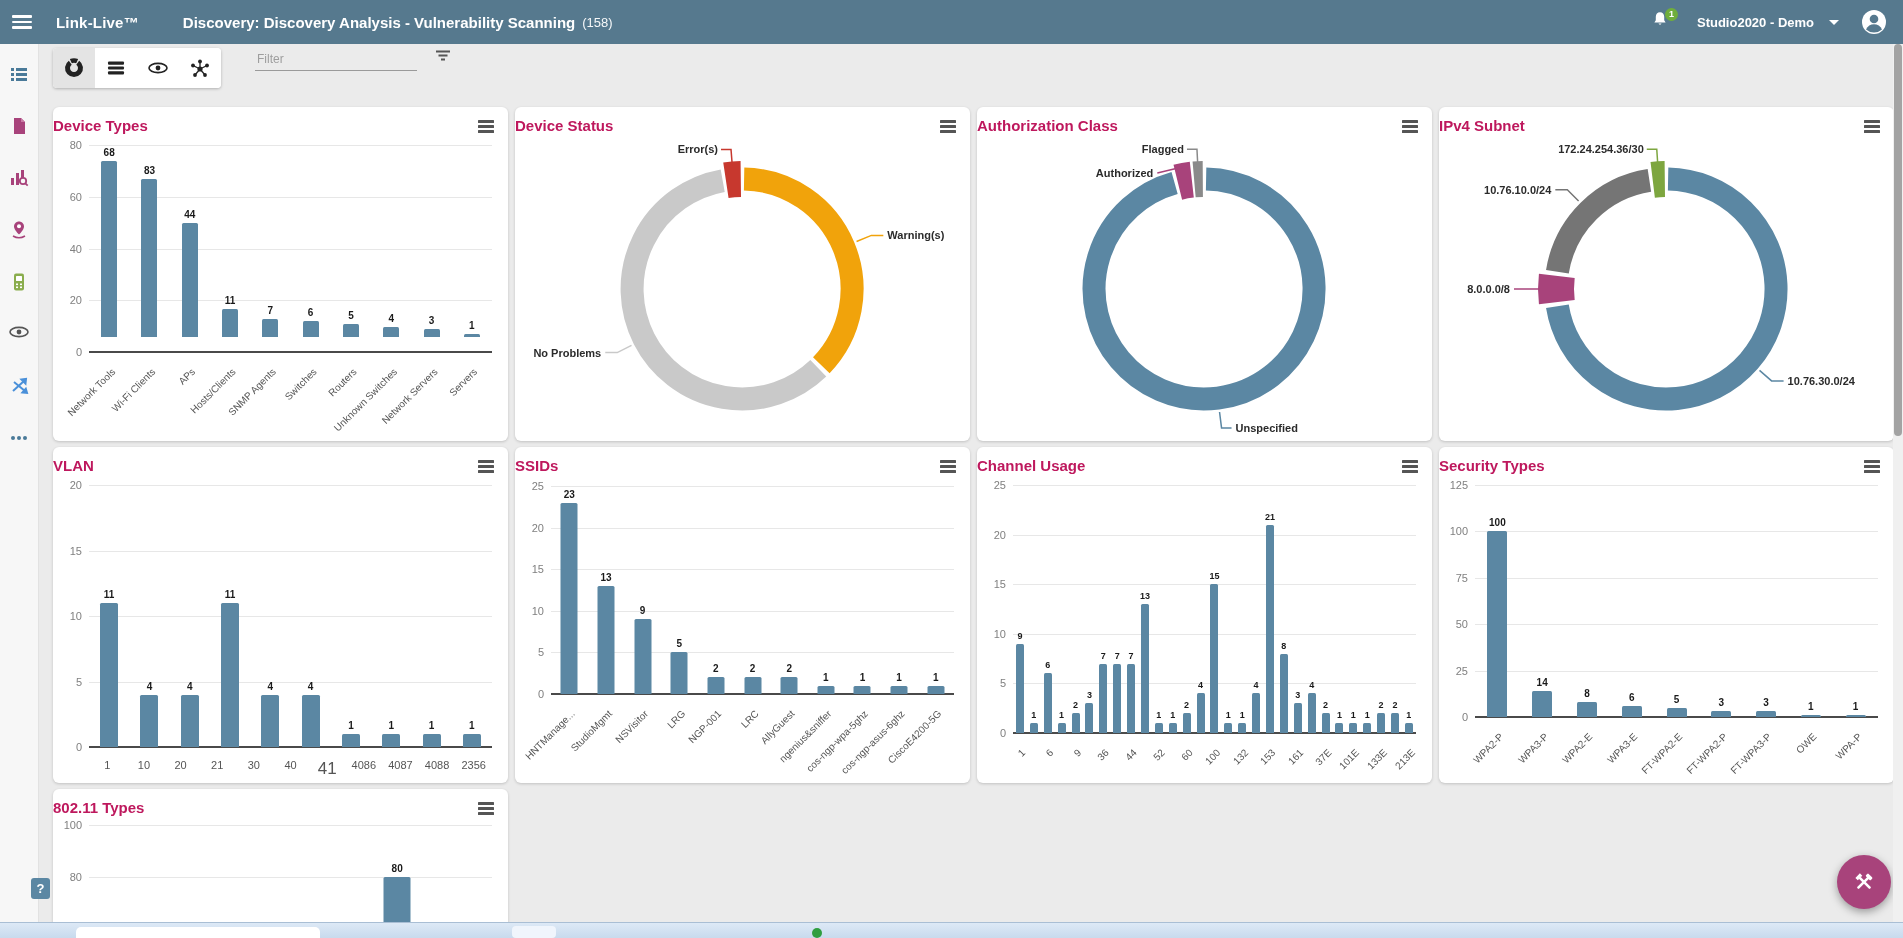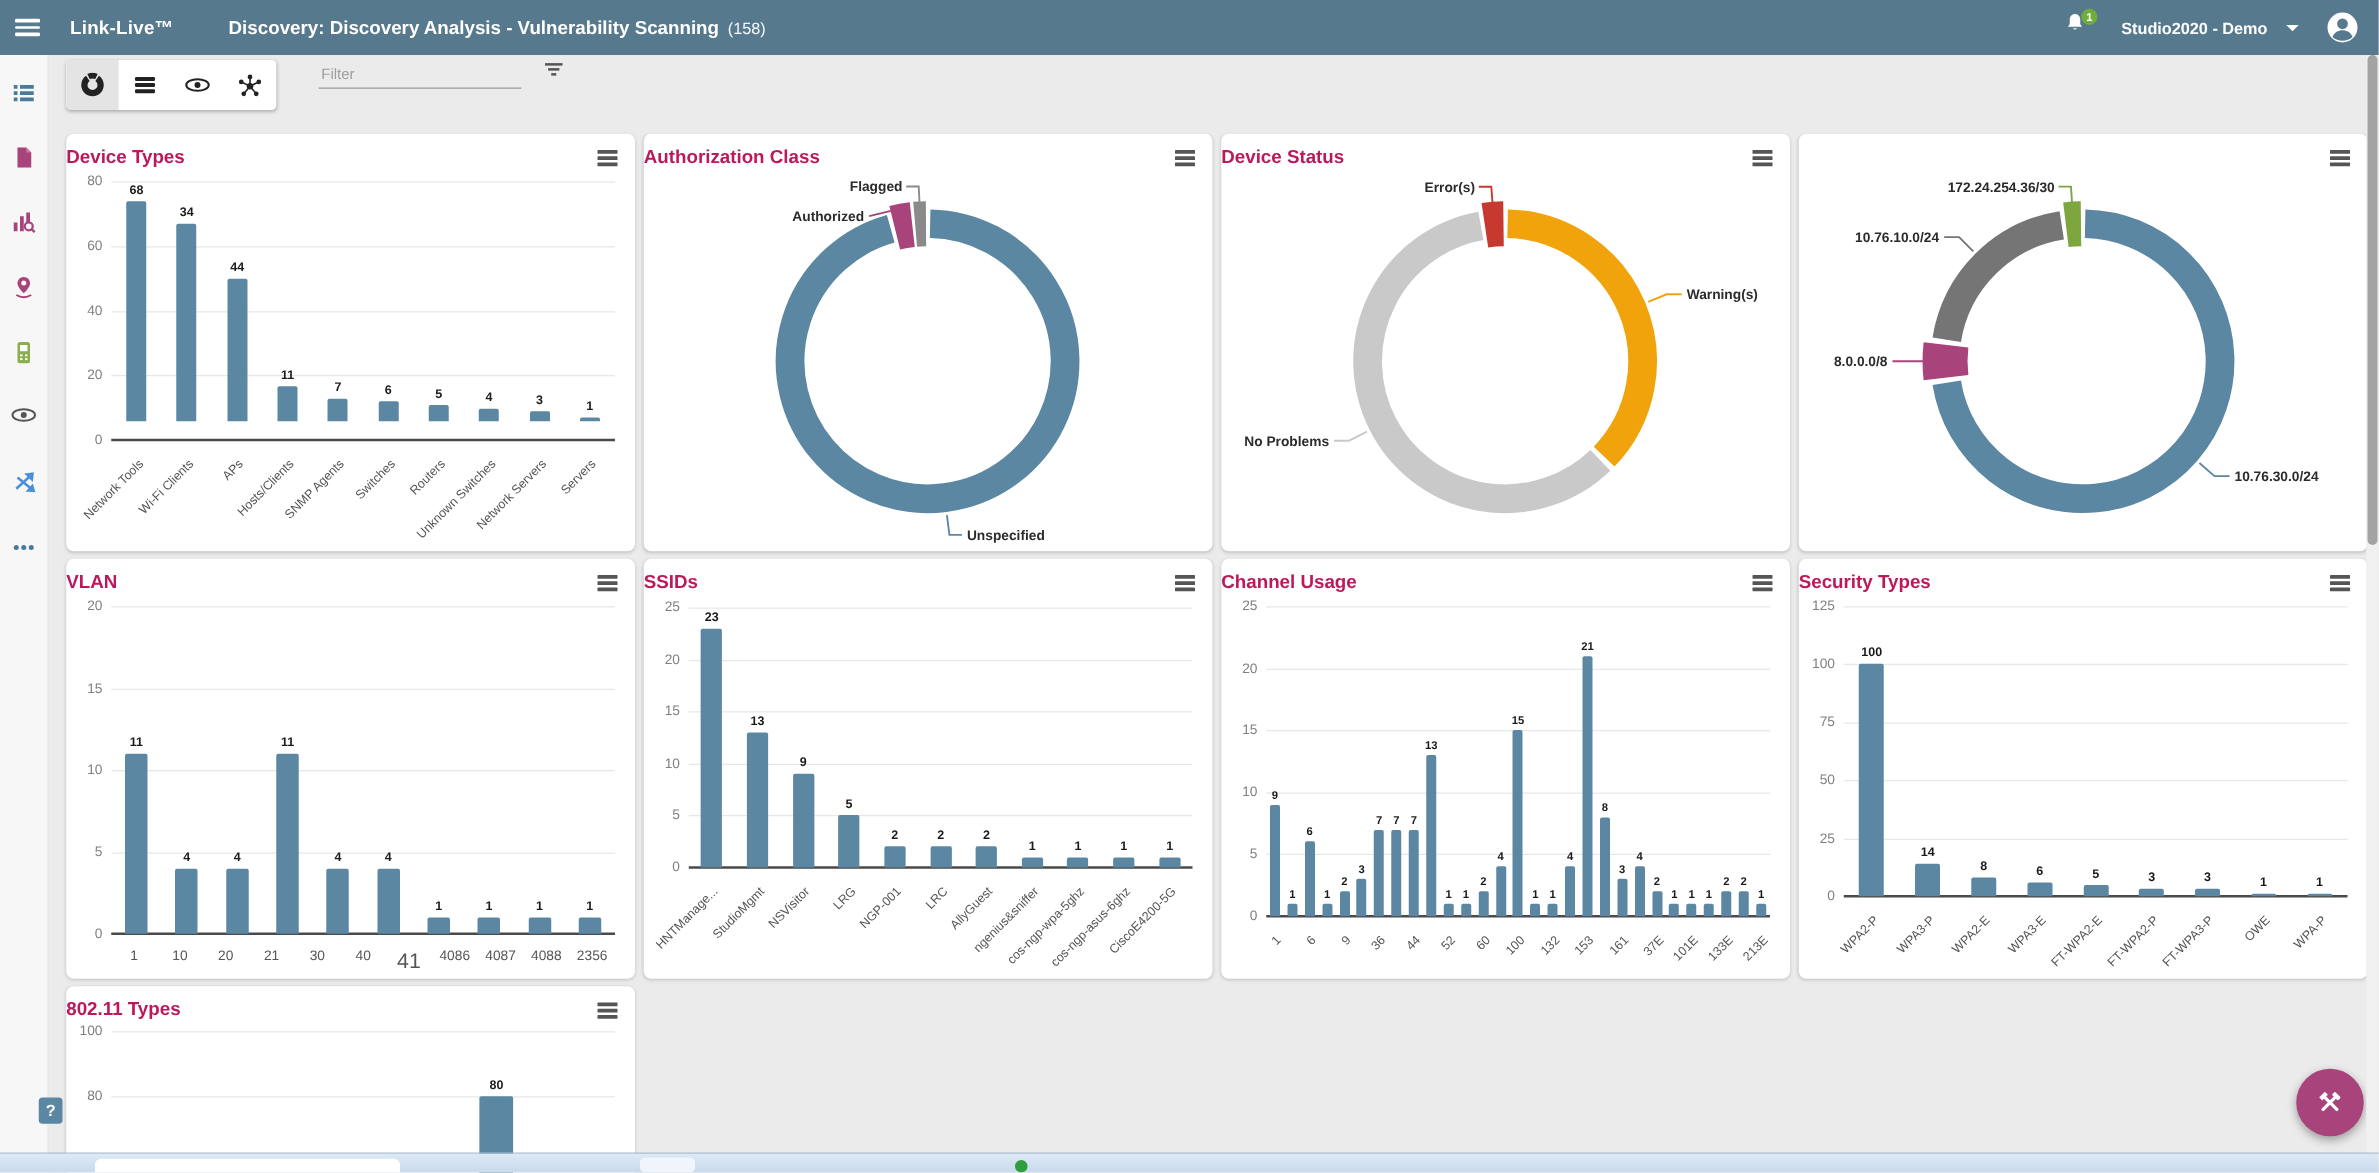--- a/index.html
+++ b/index.html
@@ -247,21 +247,21 @@
         <div style="position: absolute; left: 36px; width: 403px; top: 38px; height: 1px; background: rgb(231, 231, 231);"></div>
         <div style="position: absolute; left: 0px; width: 29px; top: 32px; text-align: right; font-size: 11px; color: rgb(128, 128, 128);">80</div>
         <div style="position: absolute; left: 36px; width: 403px; top: 244px; height: 2px; background: rgb(74, 74, 74);"></div>
         <div style="position: absolute; left: 36px; width: 403px; top: 38px; height: 192px; display: flex;">
           <div style="flex: 1 1 0%; position: relative;">
             <div style="position: absolute; bottom: 0px; left: 50%; transform: translateX(-50%); width: 16px; height: 175.95px; background: rgb(91, 135, 163); border-radius: 1.5px 1.5px 0px 0px;"></div>
             <div style="position: absolute; bottom: 178.95px; left: 50%; transform: translateX(-50%); font-size: 10px; font-weight: bold; color: rgb(26, 26, 26); white-space: nowrap;">68</div>
           </div>
           <div style="flex: 1 1 0%; position: relative;">
             <div style="position: absolute; bottom: 0px; left: 50%; transform: translateX(-50%); width: 16px; height: 157.837px; background: rgb(91, 135, 163); border-radius: 1.5px 1.5px 0px 0px;"></div>
-            <div style="position: absolute; bottom: 160.837px; left: 50%; transform: translateX(-50%); font-size: 10px; font-weight: bold; color: rgb(26, 26, 26); white-space: nowrap;">34</div>
+            <div style="position: absolute; bottom: 160.837px; left: 50%; transform: translateX(-50%); font-size: 10px; font-weight: bold; color: rgb(26, 26, 26); white-space: nowrap;">83</div>
           </div>
           <div style="flex: 1 1 0%; position: relative;">
             <div style="position: absolute; bottom: 0px; left: 50%; transform: translateX(-50%); width: 16px; height: 113.85px; background: rgb(91, 135, 163); border-radius: 1.5px 1.5px 0px 0px;"></div>
             <div style="position: absolute; bottom: 116.85px; left: 50%; transform: translateX(-50%); font-size: 10px; font-weight: bold; color: rgb(26, 26, 26); white-space: nowrap;">44</div>
           </div>
           <div style="flex: 1 1 0%; position: relative;">
             <div style="position: absolute; bottom: 0px; left: 50%; transform: translateX(-50%); width: 16px; height: 28.4625px; background: rgb(91, 135, 163); border-radius: 1.5px 1.5px 0px 0px;"></div>
             <div style="position: absolute; bottom: 31.4625px; left: 50%; transform: translateX(-50%); font-size: 10px; font-weight: bold; color: rgb(26, 26, 26); white-space: nowrap;">11</div>
           </div>
           <div style="flex: 1 1 0%; position: relative;">
@@ -315,20 +315,39 @@
             <span style="position: absolute; top: 10px; right: 50%; transform: rotate(-45deg); transform-origin: 100% 0px; white-space: nowrap; font-size: 10px; color: rgb(85, 85, 85);">Unknown Switches</span>
           </div>
           <div style="flex: 1 1 0%; position: relative;">
             <span style="position: absolute; top: 10px; right: 50%; transform: rotate(-45deg); transform-origin: 100% 0px; white-space: nowrap; font-size: 10px; color: rgb(85, 85, 85);">Network Servers</span>
           </div>
           <div style="flex: 1 1 0%; position: relative;">
             <span style="position: absolute; top: 10px; right: 50%; transform: rotate(-45deg); transform-origin: 100% 0px; white-space: nowrap; font-size: 10px; color: rgb(85, 85, 85);">Servers</span>
           </div>
         </div>
       </div>
+  </div>
+  <div class="card h1">
+    <div class="card-title">Device Status</div>
+    <div class="card-menu">
+        <i></i>
+        <i></i>
+        <i></i>
+      </div>
+    <div class="chart"><svg width="455" height="334" viewBox="0 0 455 334">
+          <path d="M 229.1 72.0 A 110 110 0 0 1 306.3 258.3" fill="none" stroke="#f1a30b" stroke-width="23"></path>
+          <path d="M 341.56106203139956 134.54725438672887 L 356.34313455158014 128.42431946888743 L 368.34313455158014 128.42431946888743" fill="none" stroke="#f1a30b" stroke-width="1.5"></path>
+          <text x="372.34313455158014" y="132.42431946888743" text-anchor="start" font-size="11" font-weight="bold" fill="#2b2b2b" font-family="&quot;Liberation Sans&quot;, sans-serif">Warning(s)</text>
+          <path d="M 303.3 261.3 A 110 110 0 1 1 207.7 73.7" fill="none" stroke="#c9c9c9" stroke-width="23"></path>
+          <path d="M 116.51519100064239 238.29482196770383 L 102.25908661362851 245.55866996353657 L 90.25908661362851 245.55866996353657" fill="none" stroke="#c9c9c9" stroke-width="1.5"></path>
+          <text x="86.25908661362851" y="249.55866996353657" text-anchor="end" font-size="11" font-weight="bold" fill="#2b2b2b" font-family="&quot;Liberation Sans&quot;, sans-serif">No Problems</text>
+          <path d="M 210.9 73.2 A 110 110 0 0 1 225.8 72.0" fill="none" stroke="#c7382e" stroke-width="36"></path>
+          <path d="M 217.27107212974724 58.382250617092126 L 216.01572659810174 42.43157327736208 L 206.01572659810174 42.43157327736208" fill="none" stroke="#c7382e" stroke-width="1.5"></path>
+          <text x="203.01572659810174" y="46.43157327736208" text-anchor="end" font-size="11" font-weight="bold" fill="#2b2b2b" font-family="&quot;Liberation Sans&quot;, sans-serif">Error(s)</text>
+        </svg></div>
   </div>
   <div class="card h1">
     <div class="card-title">Authorization Class</div>
     <div class="card-menu">
         <i></i>
         <i></i>
         <i></i>
       </div>
     <div class="chart"><svg width="455" height="334" viewBox="0 0 455 334">
           <path d="M 229.1 72.0 A 110 110 0 1 1 197.6 76.0" fill="none" stroke="#5b87a3" stroke-width="23"></path>
@@ -336,39 +355,21 @@
           <text x="258.5466526990026" y="324.8960581840269" text-anchor="start" font-size="11" font-weight="bold" fill="#2b2b2b" font-family="&quot;Liberation Sans&quot;, sans-serif">Unspecified</text>
           <path d="M 200.8 75.2 A 110 110 0 0 1 214.8 72.7" fill="none" stroke="#a8437b" stroke-width="36"></path>
           <path d="M 205.29714068706576 59.91402251837853 L 180.29714068706576 65.91402251837853" fill="none" stroke="#a8437b" stroke-width="1.5"></path>
           <text x="176.29714068706576" y="69.91402251837853" text-anchor="end" font-size="11" font-weight="bold" fill="#2b2b2b" font-family="&quot;Liberation Sans&quot;, sans-serif">Authorized</text>
           <path d="M 217.1 72.4 A 110 110 0 0 1 225.8 72.0" fill="none" stroke="#8a8a8a" stroke-width="36"></path>
           <path d="M 220.7697045457086 58.15661738085383 L 219.9657954548323 42.17682607515755 L 209.9657954548323 42.17682607515755" fill="none" stroke="#8a8a8a" stroke-width="1.5"></path>
           <text x="206.9657954548323" y="46.17682607515755" text-anchor="end" font-size="11" font-weight="bold" fill="#2b2b2b" font-family="&quot;Liberation Sans&quot;, sans-serif">Flagged</text>
         </svg></div>
   </div>
   <div class="card h1">
-    <div class="card-title">Device Status</div>
-    <div class="card-menu">
-        <i></i>
-        <i></i>
-        <i></i>
-      </div>
-    <div class="chart"><svg width="455" height="334" viewBox="0 0 455 334">
-          <path d="M 229.1 72.0 A 110 110 0 0 1 306.3 258.3" fill="none" stroke="#f1a30b" stroke-width="23"></path>
-          <path d="M 341.56106203139956 134.54725438672887 L 356.34313455158014 128.42431946888743 L 368.34313455158014 128.42431946888743" fill="none" stroke="#f1a30b" stroke-width="1.5"></path>
-          <text x="372.34313455158014" y="132.42431946888743" text-anchor="start" font-size="11" font-weight="bold" fill="#2b2b2b" font-family="&quot;Liberation Sans&quot;, sans-serif">Warning(s)</text>
-          <path d="M 303.3 261.3 A 110 110 0 1 1 207.7 73.7" fill="none" stroke="#c9c9c9" stroke-width="23"></path>
-          <path d="M 116.51519100064239 238.29482196770383 L 102.25908661362851 245.55866996353657 L 90.25908661362851 245.55866996353657" fill="none" stroke="#c9c9c9" stroke-width="1.5"></path>
-          <text x="86.25908661362851" y="249.55866996353657" text-anchor="end" font-size="11" font-weight="bold" fill="#2b2b2b" font-family="&quot;Liberation Sans&quot;, sans-serif">No Problems</text>
-          <path d="M 210.9 73.2 A 110 110 0 0 1 225.8 72.0" fill="none" stroke="#c7382e" stroke-width="36"></path>
-          <path d="M 217.27107212974724 58.382250617092126 L 216.01572659810174 42.43157327736208 L 206.01572659810174 42.43157327736208" fill="none" stroke="#c7382e" stroke-width="1.5"></path>
-          <text x="203.01572659810174" y="46.43157327736208" text-anchor="end" font-size="11" font-weight="bold" fill="#2b2b2b" font-family="&quot;Liberation Sans&quot;, sans-serif">Error(s)</text>
-        </svg></div>
-  </div>
-  <div class="card h1">
+    <div class="card-title">IPv4 Subnet</div>
     <div class="card-menu">
         <i></i>
         <i></i>
         <i></i>
       </div>
     <div class="chart"><svg width="455" height="334" viewBox="0 0 455 334">
           <path d="M 229.1 72.0 A 110 110 0 1 1 118.4 199.2" fill="none" stroke="#5b87a3" stroke-width="23"></path>
           <path d="M 320.5271712112769 263.4166337133666 L 332.59519330305454 273.9220058054139 L 344.59519330305454 273.9220058054139" fill="none" stroke="#5b87a3" stroke-width="1.5"></path>
           <text x="348.59519330305454" y="277.9220058054139" text-anchor="start" font-size="11" font-weight="bold" fill="#2b2b2b" font-family="&quot;Liberation Sans&quot;, sans-serif">10.76.30.0/24</text>
           <path d="M 117.8 195.1 A 110 110 0 0 1 117.8 168.9" fill="none" stroke="#a8437b" stroke-width="36"></path>

